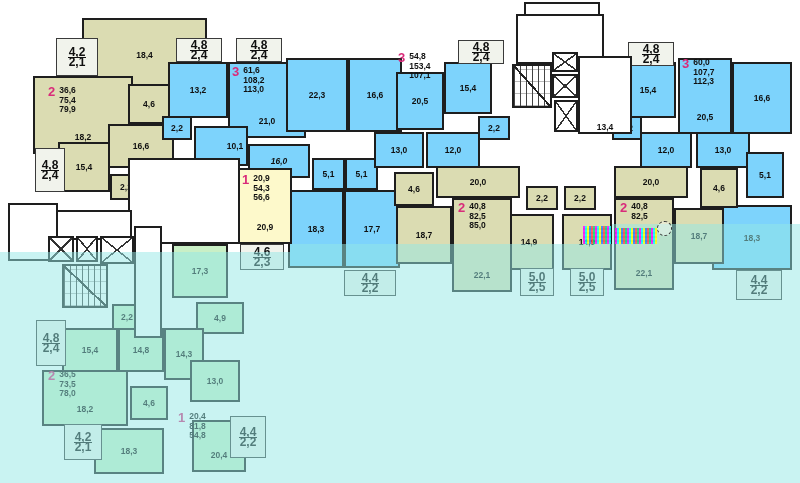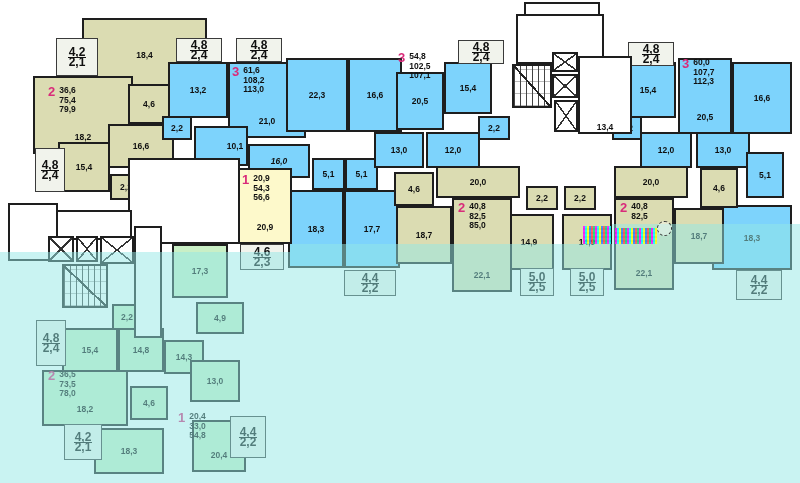--- a/index.html
+++ b/index.html
@@ -207,21 +207,21 @@
     </div>
     <div class="room zone-green" style="left: 118px; top: 328px; width: 46px; height: 44px;">
       <span class="rlabel">14,8</span>
     </div>
     <div class="room zone-green" style="left: 172px; top: 244px; width: 56px; height: 54px;">
       <span class="rlabel">17,3</span>
     </div>
     <div class="room zone-green" style="left: 196px; top: 302px; width: 48px; height: 32px;">
       <span class="rlabel">4,9</span>
     </div>
-    <div class="room zone-green" style="left: 164px; top: 340px; width: 40px; height: 34px; text-align: right;">
+    <div class="room zone-green" style="left: 164px; top: 328px; width: 40px; height: 52px; text-align: right;">
       <span class="rlabel">14,3</span>
     </div>
     <div class="room zone-green lp-b" style="left: 42px; top: 370px; width: 86px; height: 56px;">
       <span class="rlabel">18,2</span>
     </div>
     <div class="room zone-green" style="left: 130px; top: 386px; width: 38px; height: 34px;">
       <span class="rlabel">4,6</span>
     </div>
     <div class="room zone-green" style="left: 190px; top: 360px; width: 50px; height: 42px;">
       <span class="rlabel">13,0</span>
@@ -309,21 +309,21 @@
       <div class="areas">
         <div>61,6</div>
         <div>108,2</div>
         <div>113,0</div>
       </div>
     </div>
     <div class="apt" style="left: 398px; top: 52px;">
       <span class="num">3</span>
       <div class="areas">
         <div>54,8</div>
-        <div>102,5</div>
+        <div>153,4</div>
         <div>107,1</div>
       </div>
     </div>
     <div class="apt" style="left: 682px; top: 58px;">
       <span class="num">3</span>
       <div class="areas">
         <div>60,0</div>
         <div>107,7</div>
         <div>112,3</div>
       </div>
@@ -356,21 +356,21 @@
       <div class="areas">
         <div>36,5</div>
         <div>73,5</div>
         <div>78,0</div>
       </div>
     </div>
     <div class="apt" style="left: 178px; top: 412px;">
       <span class="num">1</span>
       <div class="areas">
         <div>20,4</div>
-        <div>33,0</div>
+        <div>81,8</div>
         <div>54,8</div>
       </div>
     </div>
     <div class="overlay" style="left: 0px; top: 252px; width: 290px; height: 231px;"></div>
     <div class="overlay" style="left: 290px; top: 244px; width: 322px; height: 239px;"></div>
     <div class="overlay" style="left: 612px; top: 224px; width: 188px; height: 259px;"></div>
     <div class="artifact" style="left: 583px; top: 226px; width: 28px; height: 18px;"></div>
     <div class="artifact" style="left: 615px; top: 228px; width: 42px; height: 16px;"></div>
     <div class="cursor-marker" style="left: 657px; top: 221px; width: 13px; height: 13px;"></div>
   </div>

